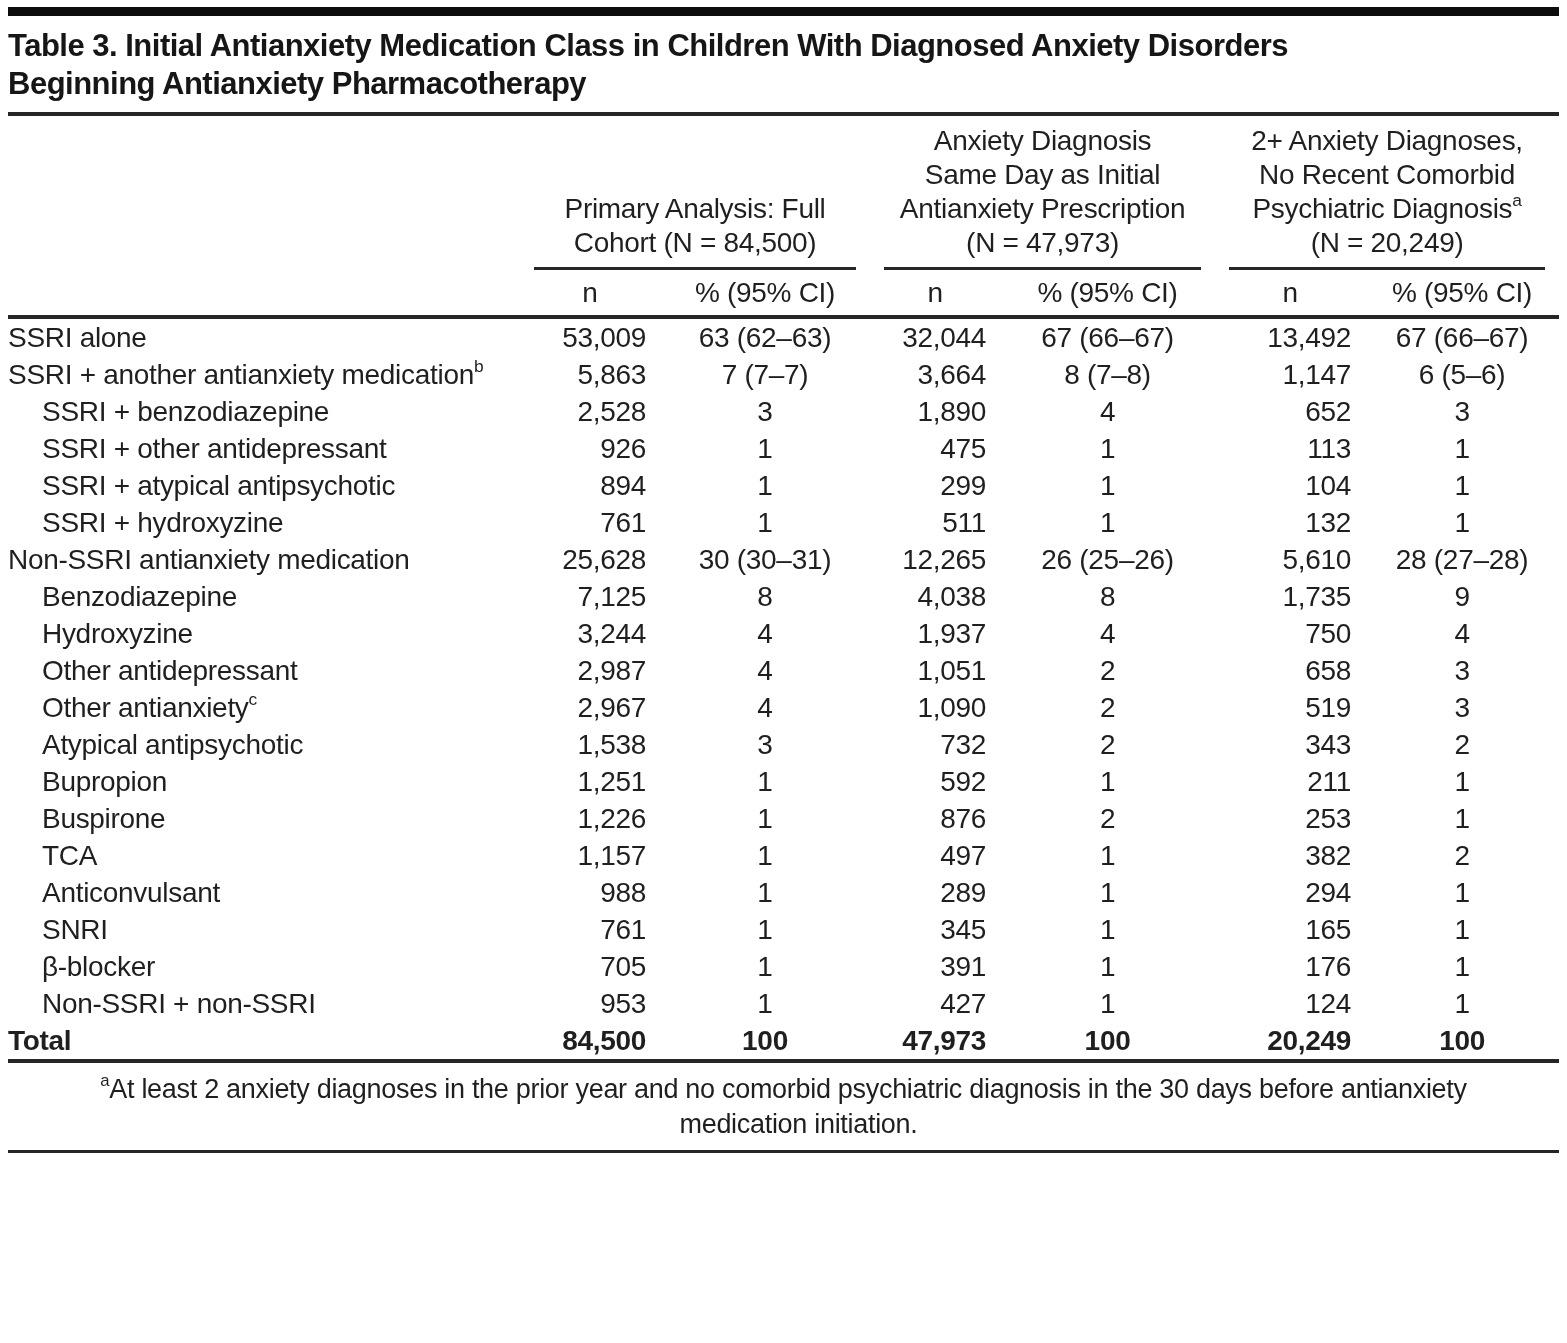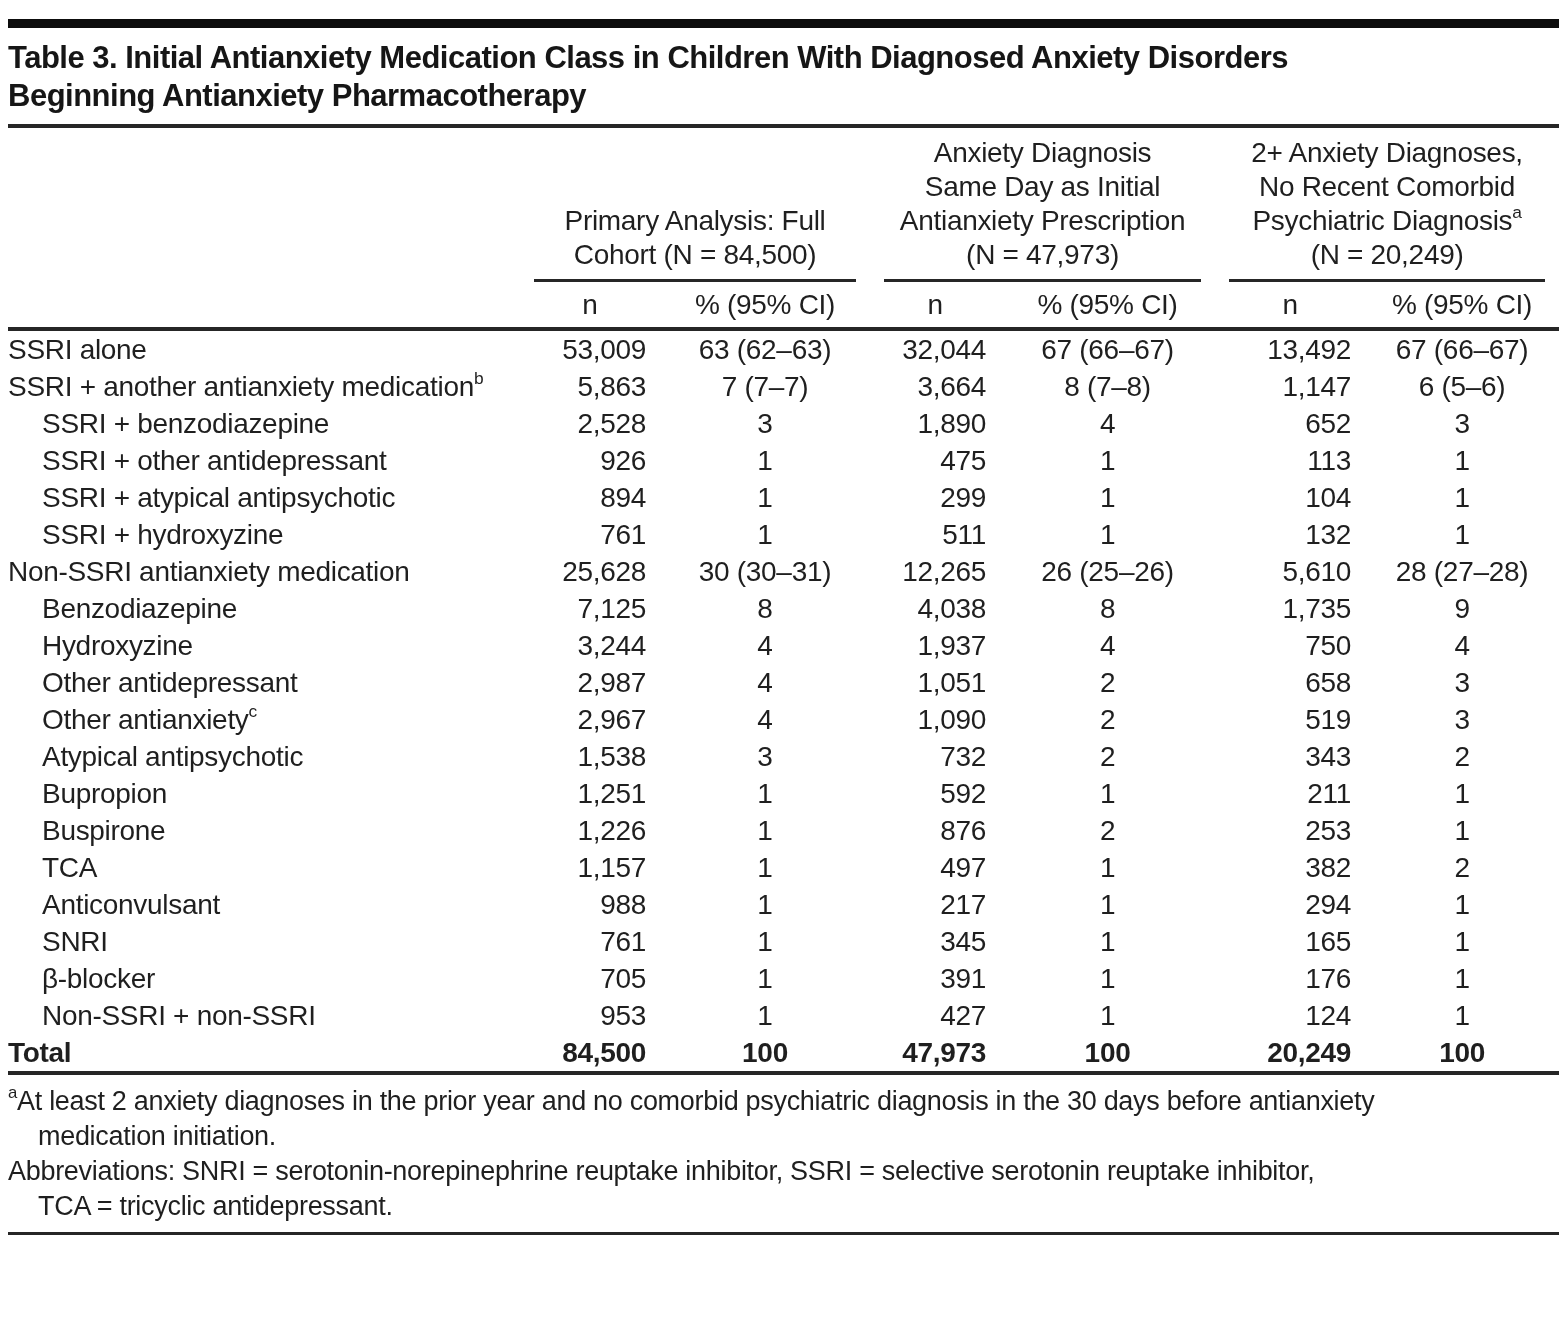--- a/index.html
+++ b/index.html
@@ -5,21 +5,21 @@
   html, body {
     margin: 0;
     padding: 0;
     background: #ffffff;
     width: 1567px;
     height: 1343px;
     overflow: hidden;
     font-family: "Liberation Sans", "DejaVu Sans", sans-serif;
     color: #1f1f1f;
   }
-  .page { padding: 12px 8px; }
+  .page { padding: 0 8px; }
 
   .topbar {
     height: 9px;
     background: #0d0d0d;
     margin-top: 7px;
   }
 
   h1.table-title {
     font-size: 31px;
     line-height: 38px;
@@ -102,20 +102,21 @@
 
   .footnotes { margin-top: 9px; }
   p.fn {
     font-size: 27px;
     line-height: 35px;
     margin: 0;
     padding-left: 30px;
     text-indent: -30px;
     white-space: pre-line;
     letter-spacing: -0.3px;
+    text-align: center;
   }
   .bottom-rule { margin-top: 8px; }
 </style>
 </head>
 <body>
 
 <div class="page">
 
   <div class="topbar"></div>
 
@@ -296,21 +297,21 @@
       <td class="val p">1</td>
       <td class="val n">497</td>
       <td class="val p">1</td>
       <td class="val n">382</td>
       <td class="val p">2</td>
     </tr>
         <tr>
       <td class="lbl indent"><span class="lbl-text">Anticonvulsant</span></td>
       <td class="val n">988</td>
       <td class="val p">1</td>
-      <td class="val n">217</td>
+      <td class="val n">289</td>
       <td class="val p">1</td>
       <td class="val n">294</td>
       <td class="val p">1</td>
     </tr>
         <tr>
       <td class="lbl indent"><span class="lbl-text">SNRI</span></td>
       <td class="val n">761</td>
       <td class="val p">1</td>
       <td class="val n">345</td>
       <td class="val p">1</td>
@@ -343,19 +344,17 @@
       <td class="val p">100</td>
       <td class="val n">20,249</td>
       <td class="val p">100</td>
     </tr>
       </tbody>
   </table>
 
   <div class="footnotes">
     <p class="fn"><sup>a</sup><span>At least 2 anxiety diagnoses in the prior year and no comorbid psychiatric diagnosis in the 30 days before antianxiety
 medication initiation.</span></p>
-    <p class="fn"><span>Abbreviations: SNRI = serotonin-norepinephrine reuptake inhibitor, SSRI = selective serotonin reuptake inhibitor,
-TCA = tricyclic antidepressant.</span></p>
   </div>
 
   <div class="rule bottom-rule"></div>
 
 </div>
 
 </body></html>

